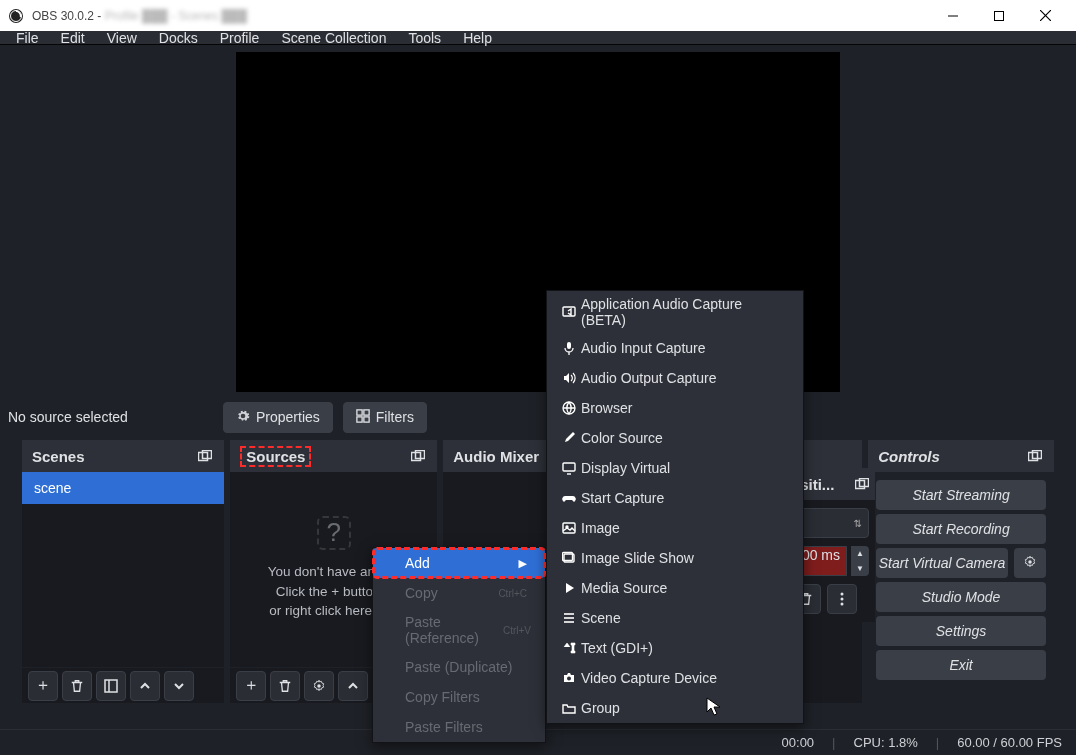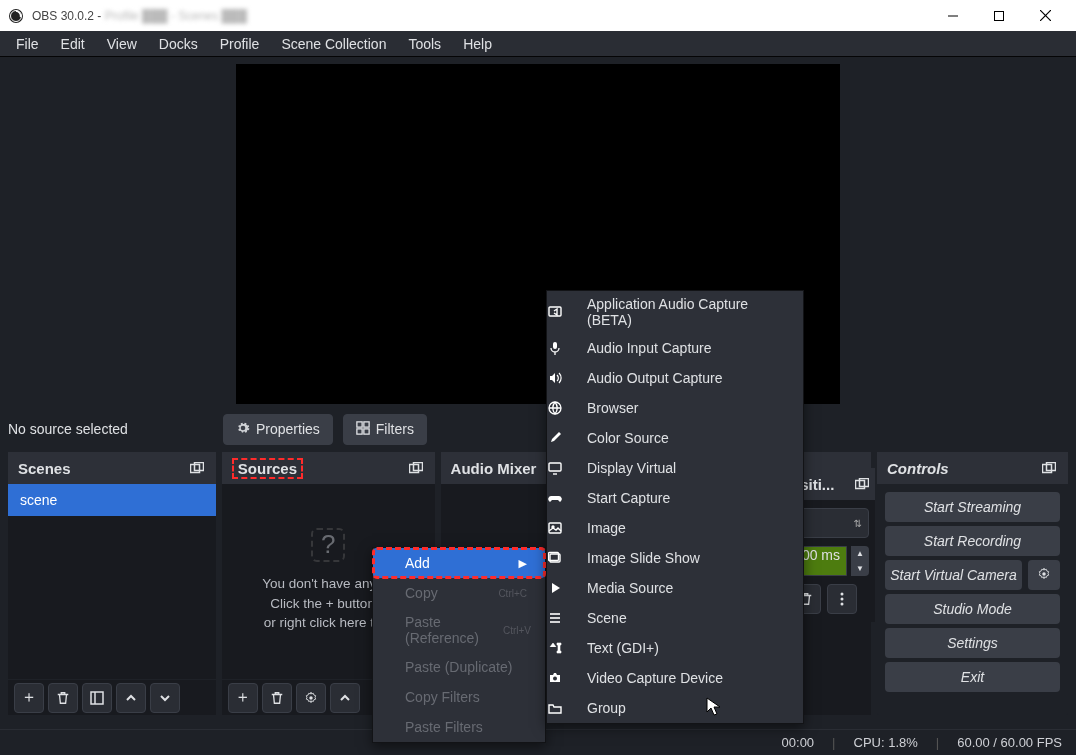--- a/index.html
+++ b/index.html
@@ -7,54 +7,54 @@
 
 
 .titlebar { height: 31px; background: #fff; color: #000; display: flex; align-items: center; padding: 0 8px; position: relative; }
 .titlebar .logo { width: 16px; height: 16px; margin-right: 8px; display:flex; align-items:center; justify-content:center;}
 .titlebar .title { font-size: 12px; color: #444; }
 .titlebar .blurred { color: #bbb; filter: blur(2px); }
 .titlebar .winbtns { margin-left: auto; display: flex; gap: 0; }
 .titlebar .winbtn { width: 46px; height: 31px; display: flex; align-items: center; justify-content: center; color: #000; font-size: 14px; }
 
 
-.menubar { height: 26px; background: #2a2d34; display: flex; align-items: center; padding: 0 6px; gap: 2px; border-bottom: 1px solid #050506;}
+.menubar { height: 14px; background: #2a2d34; display: flex; align-items: center; padding: 0 6px; gap: 2px; border-bottom: 1px solid #050506;}
 .menubar .menuitem { padding: 3px 10px; font-size: 14px; color: #dfe1e4; }
 
 
 .preview-area { height: 349px; background: #1e2127; display: flex; align-items: center; justify-content: center; }
 .preview-canvas { width: 604px; height: 340px; background: #000; margin-top:4px;}
 
 
 .infobar { height: 46px; background: #1e2127; display: flex; align-items: center; padding: 0 8px; gap: 10px; }
 .infobar .status { font-size: 14px; color: #dfe1e4; flex: 0 0 205px; }
 .btn { background: #3a3e47; border: 1px solid #3a3e47; border-radius: 4px; padding: 6px 12px; font-size: 14px; color: #dfe1e4; display: inline-flex; align-items: center; gap: 6px; }
 
 
-.docks { display: flex; gap: 6px; padding: 0 8px; height: 263px; }
+.docks { display: flex; gap: 6px; padding: 0 22px; height: 263px; }
 .dock { background: #1e2127; display: flex; flex-direction: column; border-radius: 2px; }
 .dock-scenes { width: 210px; }
 .dock-sources { width: 215px; }
 .dock-mixer { width: 435px; }
 .dock-controls { width: 193px; font-style: italic; }
 .dock-header { height: 32px; background: #2d3038; display: flex; align-items: center; padding: 0 10px; font-weight: 600; font-size: 15px; position: relative; }
 .dock-header .pop { margin-left: auto; width: 18px; height: 14px; display:flex; align-items:center; justify-content:center;}
 .dock-body { flex: 1; background: #181a1f; position: relative; overflow: hidden; }
 .dock-footer { height: 36px; background: #181a1f; display: flex; align-items: center; padding: 0 6px; gap: 4px; border-top:1px solid #1e2127;}
 .iconbtn { width: 30px; height: 30px; border:1px solid #3a3e47; border-radius:4px; display: flex; align-items: center; justify-content: center; background: #2a2d34; color: #dfe1e4; font-size: 16px; }
 
 
 .scene-item { background: #2f6fd5; color: #fff; padding: 8px 12px; font-size: 14px; }
 
 
 .sources-placeholder { text-align: center; color: #b8bbc2; padding: 20px 14px 0; font-size: 13.5px; line-height: 1.45; }
 .sources-placeholder .icon { width: 34px; height: 34px; margin: 24px auto 12px; opacity: 0.5; display:flex; align-items:center; justify-content:center; font-size:26px; border:2px dashed #555; border-radius:6px;}
 .red-dash { outline: 2px dashed #ff2b2b; outline-offset: -2px; }
 .red-dash-thick { outline: 3px dashed #ff2b2b; outline-offset: -2px; border-radius:4px;}
-.ms-input { width: 65px; height: 30px; background: #4d7c0f; border: 1px solid #3a3e47; color: #dfe1e4; padding: 0 6px; border-radius: 4px 0 0 4px; text-align:right;}
+.ms-input { width: 65px; height: 30px; background: #7f1d1d; border: 1px solid #3a3e47; color: #dfe1e4; padding: 0 6px; border-radius: 4px 0 0 4px; text-align:right;}
 .ms-spin { width: 18px; height: 30px; background: #3a3e47; border-radius:0 4px 4px 0; display:flex; flex-direction:column;}
 .ms-spin div{flex:1; display:flex; align-items:center; justify-content:center; font-size:8px;}
 
 
 .controls-body { padding: 8px; display: flex; flex-direction: column; gap: 4px; }
 .ctrl-btn { background: #3a3e47; border-radius: 4px; height: 30px; display: flex; align-items: center; justify-content: center; font-size: 14px; color: #dfe1e4; }
 .ctrl-row { display: flex; gap: 6px; }
 .ctrl-row .ctrl-btn { flex: 1; }
 .ctrl-row .gear { width: 32px; flex: none; }
 
@@ -63,21 +63,21 @@
 .ctxmenu .mi { padding: 6px 18px 6px 32px; display: flex; align-items: center; gap: 24px; color: #dfe1e4; position: relative; min-height: 30px;}
 .ctxmenu .mi.disabled { color: #676a72; }
 .ctxmenu .mi .shortcut { margin-left: auto; color: #a8abb3; font-size: 10px; }
 .ctxmenu .mi.disabled .shortcut { color: #54565e; }
 .ctxmenu .mi.hover { background: #2f6fd5; color: #fff; }
 .ctxmenu .mi .arrow { margin-left: auto; font-size: 11px; }
 .ctx1 { left: 372px; top: 547px; width: 174px; }
 
 
 .ctx2 { left: 546px; top: 290px; width: 258px; }
-.ctx2 .mi { padding: 5px 16px 5px 0; gap: 24px; min-height:30px;}
+.ctx2 .mi { padding: 5px 16px 5px 14px; gap: 4px; min-height:30px;}
 .ctx2 .micon { width: 16px; height: 16px; display: flex; align-items: center; justify-content: center; flex-shrink:0;}
 
 
 .statusbar { position: absolute; bottom: 0; left: 0; right: 0; height: 26px; background: #1e2127; display: flex; align-items: center; justify-content: flex-end; gap: 18px; padding: 0 14px; font-size: 13px; color: #cfd1d6; border-top: 1px solid #2a2d34; }
 .statusbar .sep { color: #555; }
 
 
 .cursor { position: absolute; left: 706px; top: 697px; z-index: 100; pointer-events:none;}
 
 

